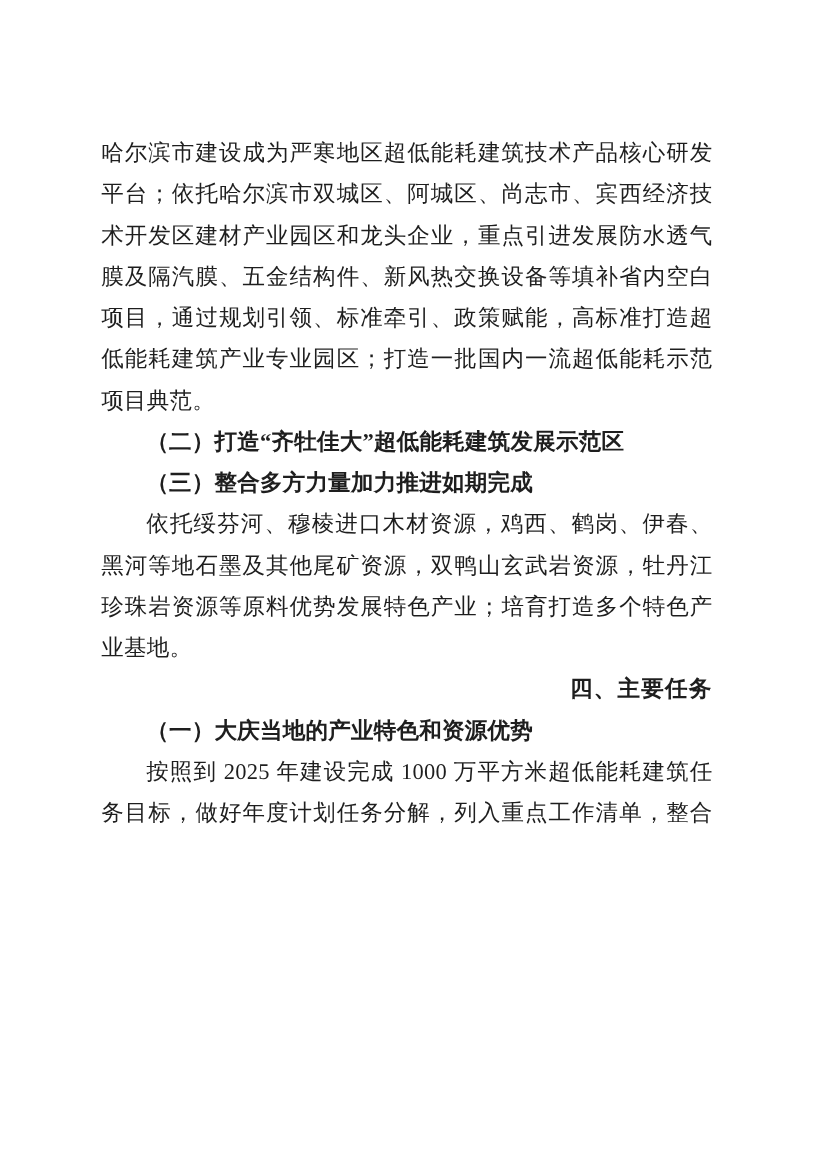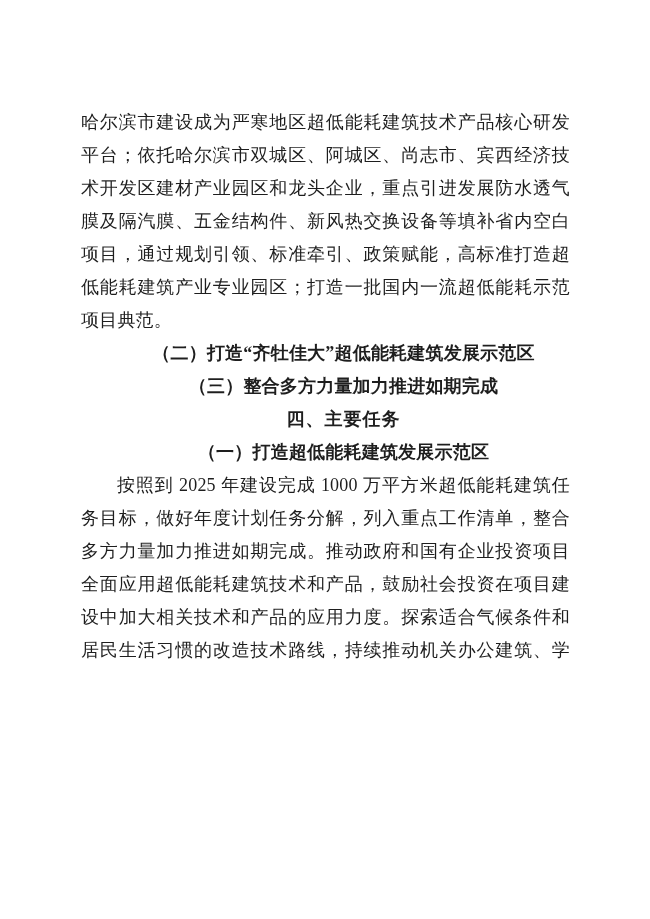--- a/index.html
+++ b/index.html
@@ -30,29 +30,29 @@
     text-indent: 2em;
     letter-spacing: 0.2px;
   }
   .para.continue {
     text-indent: 0;
   }
   .heading-kai {
     margin: 0;
     text-indent: 2em;
     font-weight: 600;
-    text-align: center;
+    text-align: left;
     letter-spacing: 0.2px;
   }
   .heading-hei {
     margin: 0;
     text-indent: 2em;
     font-family: Liberation Sans, sans-serif;
     font-weight: 700;
-    text-align: center;
+    text-align: right;
     letter-spacing: 1px;
   }
   .footer {
     position: absolute;
     left: 485px;
     top: 842px;
     font-size: 16px;
     letter-spacing: 1px;
     color: #ef4444;
     font-family: Liberation Serif, serif;
@@ -65,24 +65,25 @@
 
   <div class="text-block">
 
     <p class="para continue">哈尔滨市建设成为严寒地区超低能耗建筑技术产品核心研发平台；依托哈尔滨市双城区、阿城区、尚志市、宾西经济技术开发区建材产业园区和龙头企业，重点引进发展防水透气膜及隔汽膜、五金结构件、新风热交换设备等填补省内空白项目，通过规划引领、标准牵引、政策赋能，高标准打造超低能耗建筑产业专业园区；打造一批国内一流超低能耗示范项目典范。</p>
 
     <p class="heading-kai">（二）打造“齐牡佳大”超低能耗建筑发展示范区</p>
 
 
     <p class="heading-kai">（三）整合多方力量加力推进如期完成</p>
 
+    <p class="para">依托绥芬河、穆棱进口木材资源，鸡西、鹤岗、伊春、黑河等地石墨及其他尾矿资源，双鸭山玄武岩资源，牡丹江珍珠岩资源等原料优势发展特色产业；培育打造多个特色产业基地。</p>
 
     <p class="heading-hei">四、主要任务</p>
 
-    <p class="heading-kai">（一）打造超低能耗建筑发展示范区</p>
+    <p class="heading-kai">（一）大庆当地的产业特色和资源优势</p>
 
     <p class="para">按照到 2025 年建设完成 1000 万平方米超低能耗建筑任务目标，做好年度计划任务分解，列入重点工作清单，整合多方力量加力推进如期完成。推动政府和国有企业投资项目全面应用超低能耗建筑技术和产品，鼓励社会投资在项目建设中加大相关技术和产品的应用力度。探索适合气候条件和居民生活习惯的改造技术路线，持续推动机关办公建筑、学校、医院等公</p>
 
   </div>
 
   <div class="footer">— 11 —</div>
 
 </div>
 
 </body></html>

